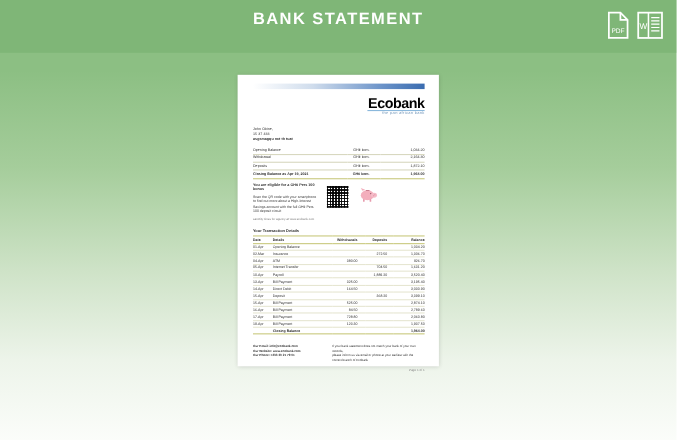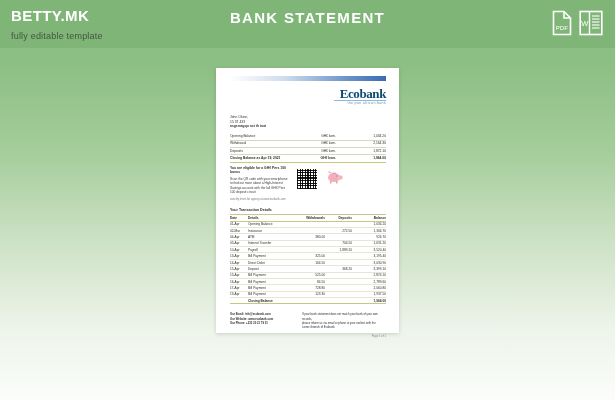--- a/index.html
+++ b/index.html
@@ -47,22 +47,22 @@
   }
   .page-inner { position: absolute; left: 14px; top: 8px; width: 156px; }
 
   .topbar {
     height: 5px; width: 156px;
     background: linear-gradient(to right, #ffffff 0%, #cfdcec 35%, #6b93c9 75%, #3a6cb0 100%);
   }
 
   .logo-wrap { margin-top: 6px; text-align: right; height: 22px; position: relative; }
   .logo-word {
-    font-family: Liberation Serif, serif;
-    font-size: 13px; font-weight: 700; color: #0c4a6e;
+    font-family: Liberation Sans, sans-serif;
+    font-size: 13px; font-weight: 700; color: #000000;
     letter-spacing: -0.4px; line-height: 13px;
   }
   .logo-tag {
     font-size: 3.6px; color: #6f94b8; letter-spacing: 0.3px;
     line-height: 5px; margin-top: 1px;
   }
   .logo-underline {
     position: absolute; right: 0; top: 13px;
     width: 52px; height: 0.8px; background: #2b7ec0; opacity: .55;
   }
@@ -153,24 +153,20 @@
   .pageno {
     margin-top: 5px; text-align: right; width: 156px;
     font-size: 2.8px; color: #8a8a8a;
   }
 </style>
 </head>
 <body>
 
 <div class="banner">
 
-  <div class="brand">
-    <div class="brand-name">BETTY.MK</div>
-    <div class="brand-sub">fully editable template</div>
-  </div>
 
   <div class="banner-title">BANK STATEMENT</div>
 
   <div class="banner-icons">
     <span>
       <svg width="20" height="26" viewBox="0 0 20 26">
         <path d="M1.5 1.5 H12 L18.5 8 V24.5 H1.5 Z" fill="none" stroke="#ffffff" stroke-width="1.6"></path>
         <path d="M12 1.5 V8 H18.5" fill="none" stroke="#ffffff" stroke-width="1.6"></path>
         <text x="9.8" y="20" font-family="Liberation Sans, sans-serif" font-size="6" fill="#ffffff" text-anchor="middle">PDF</text>
       </svg>

